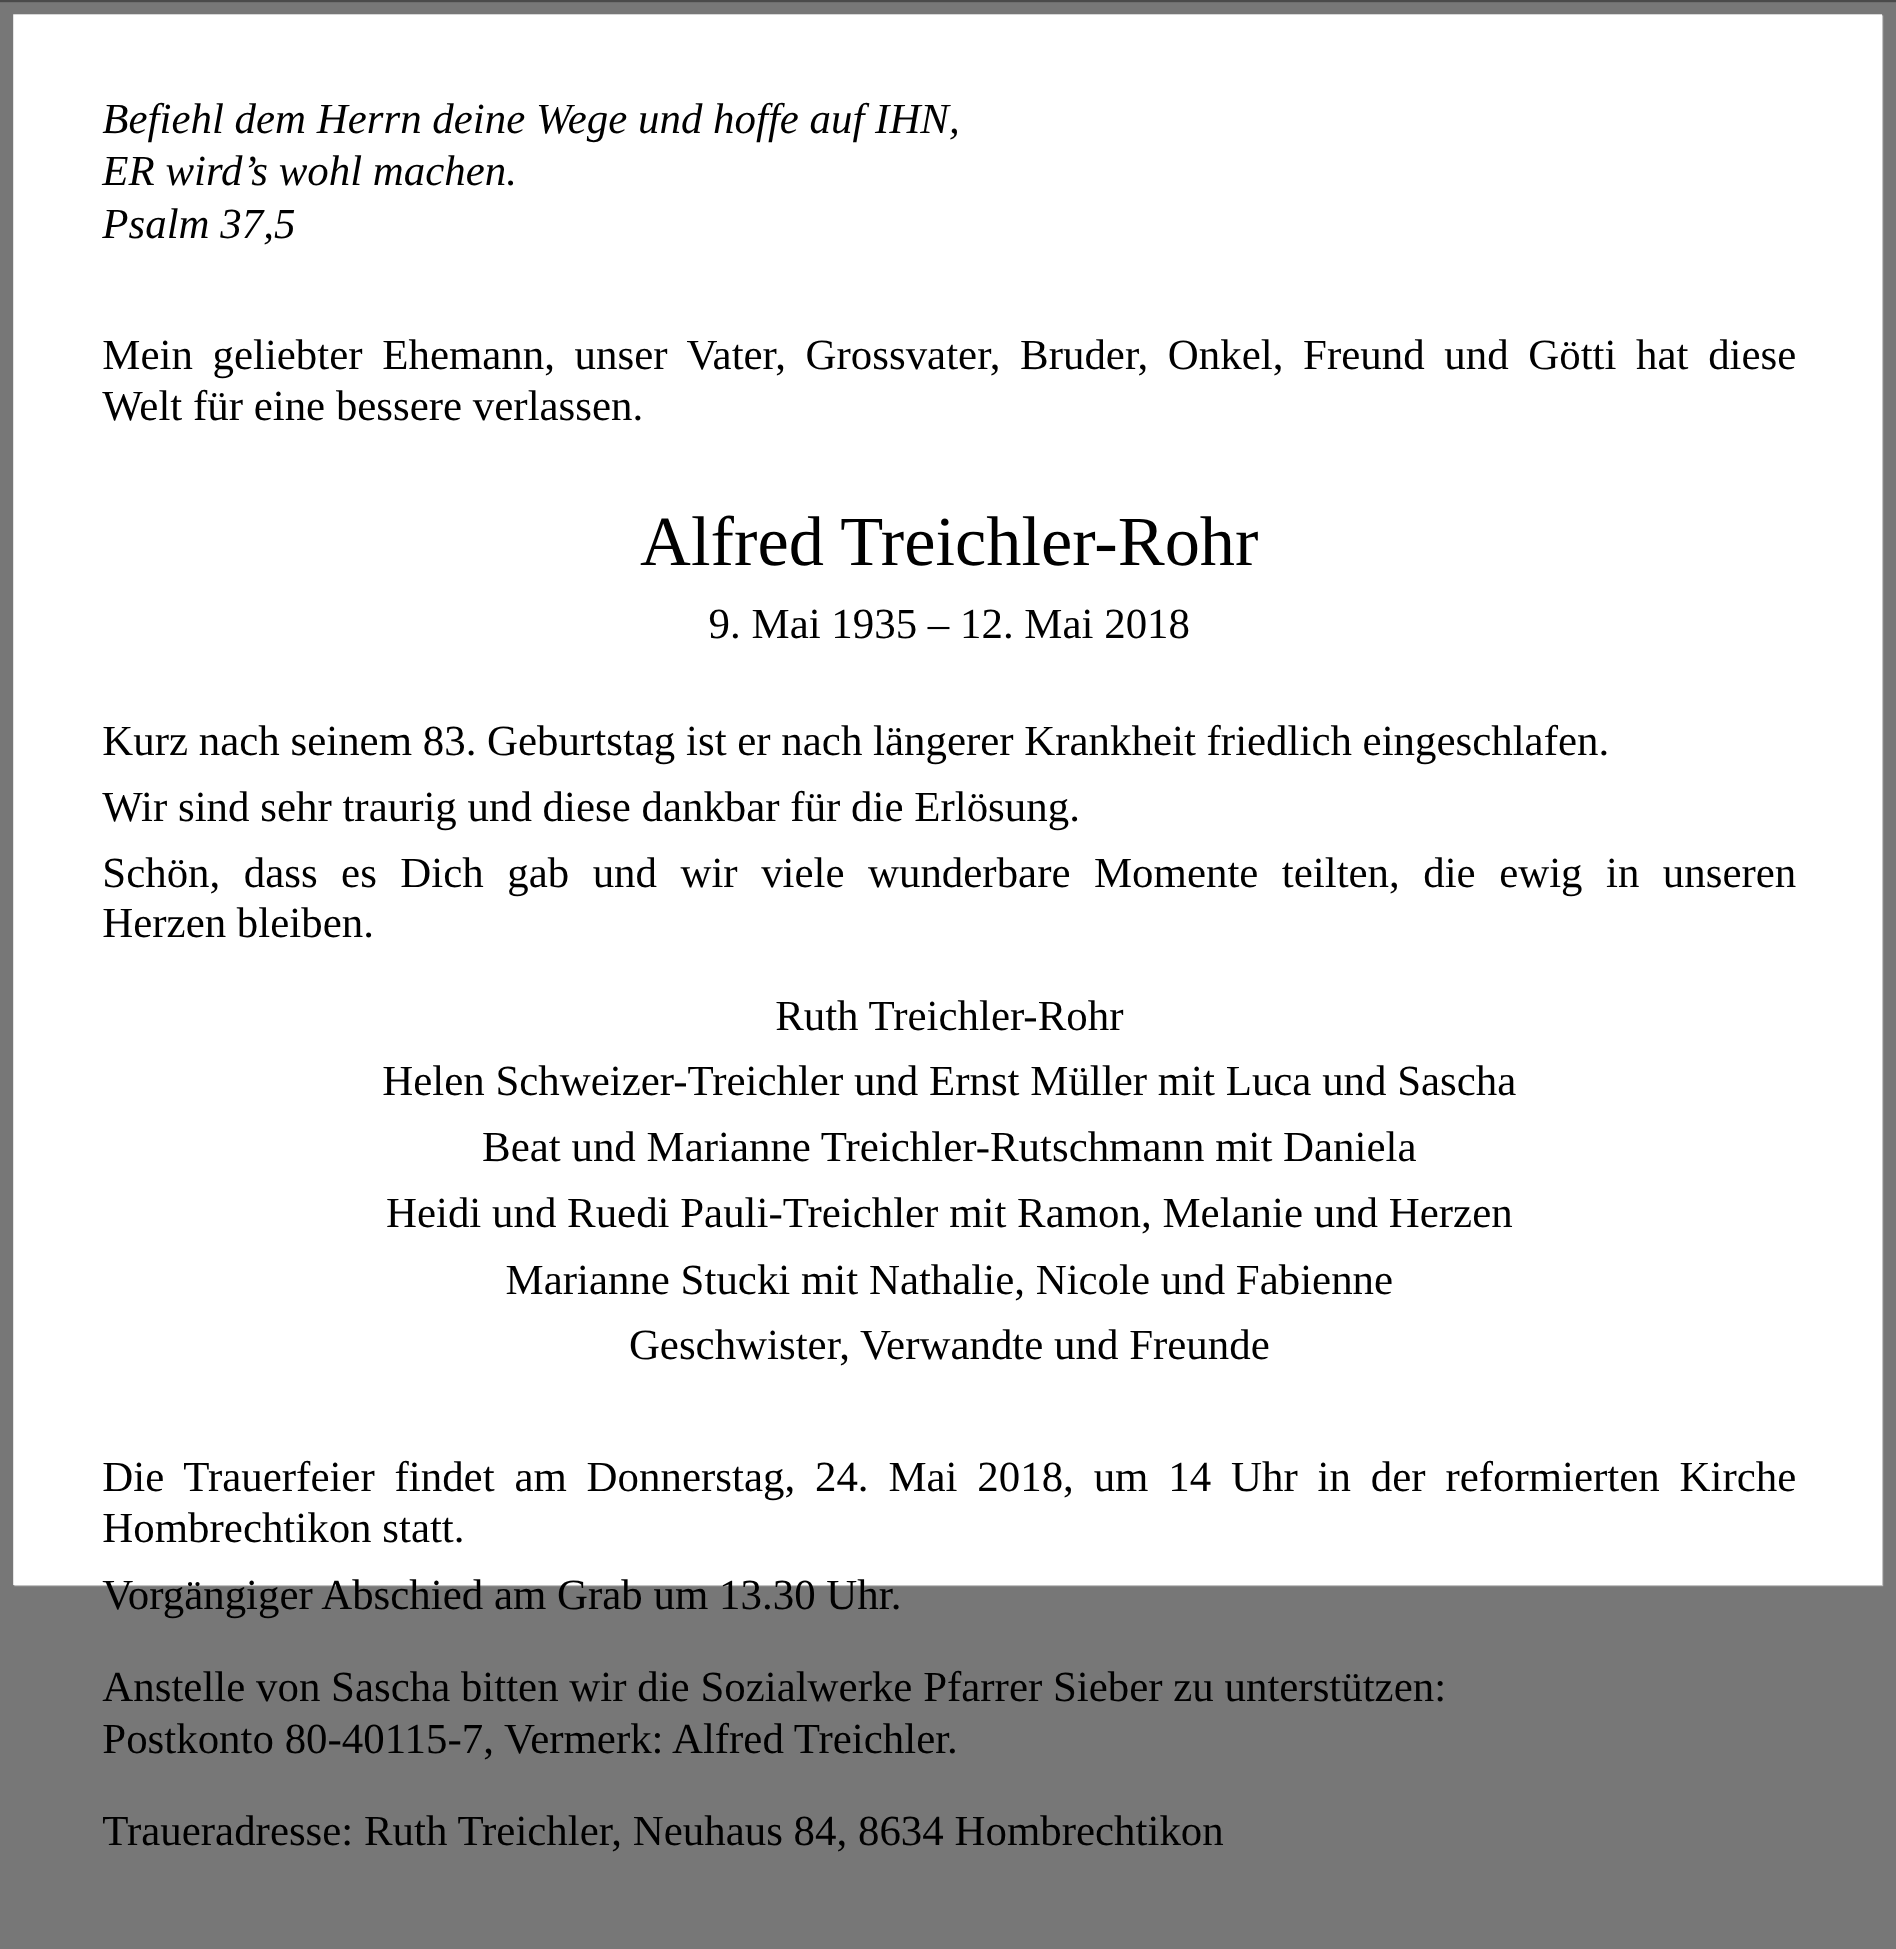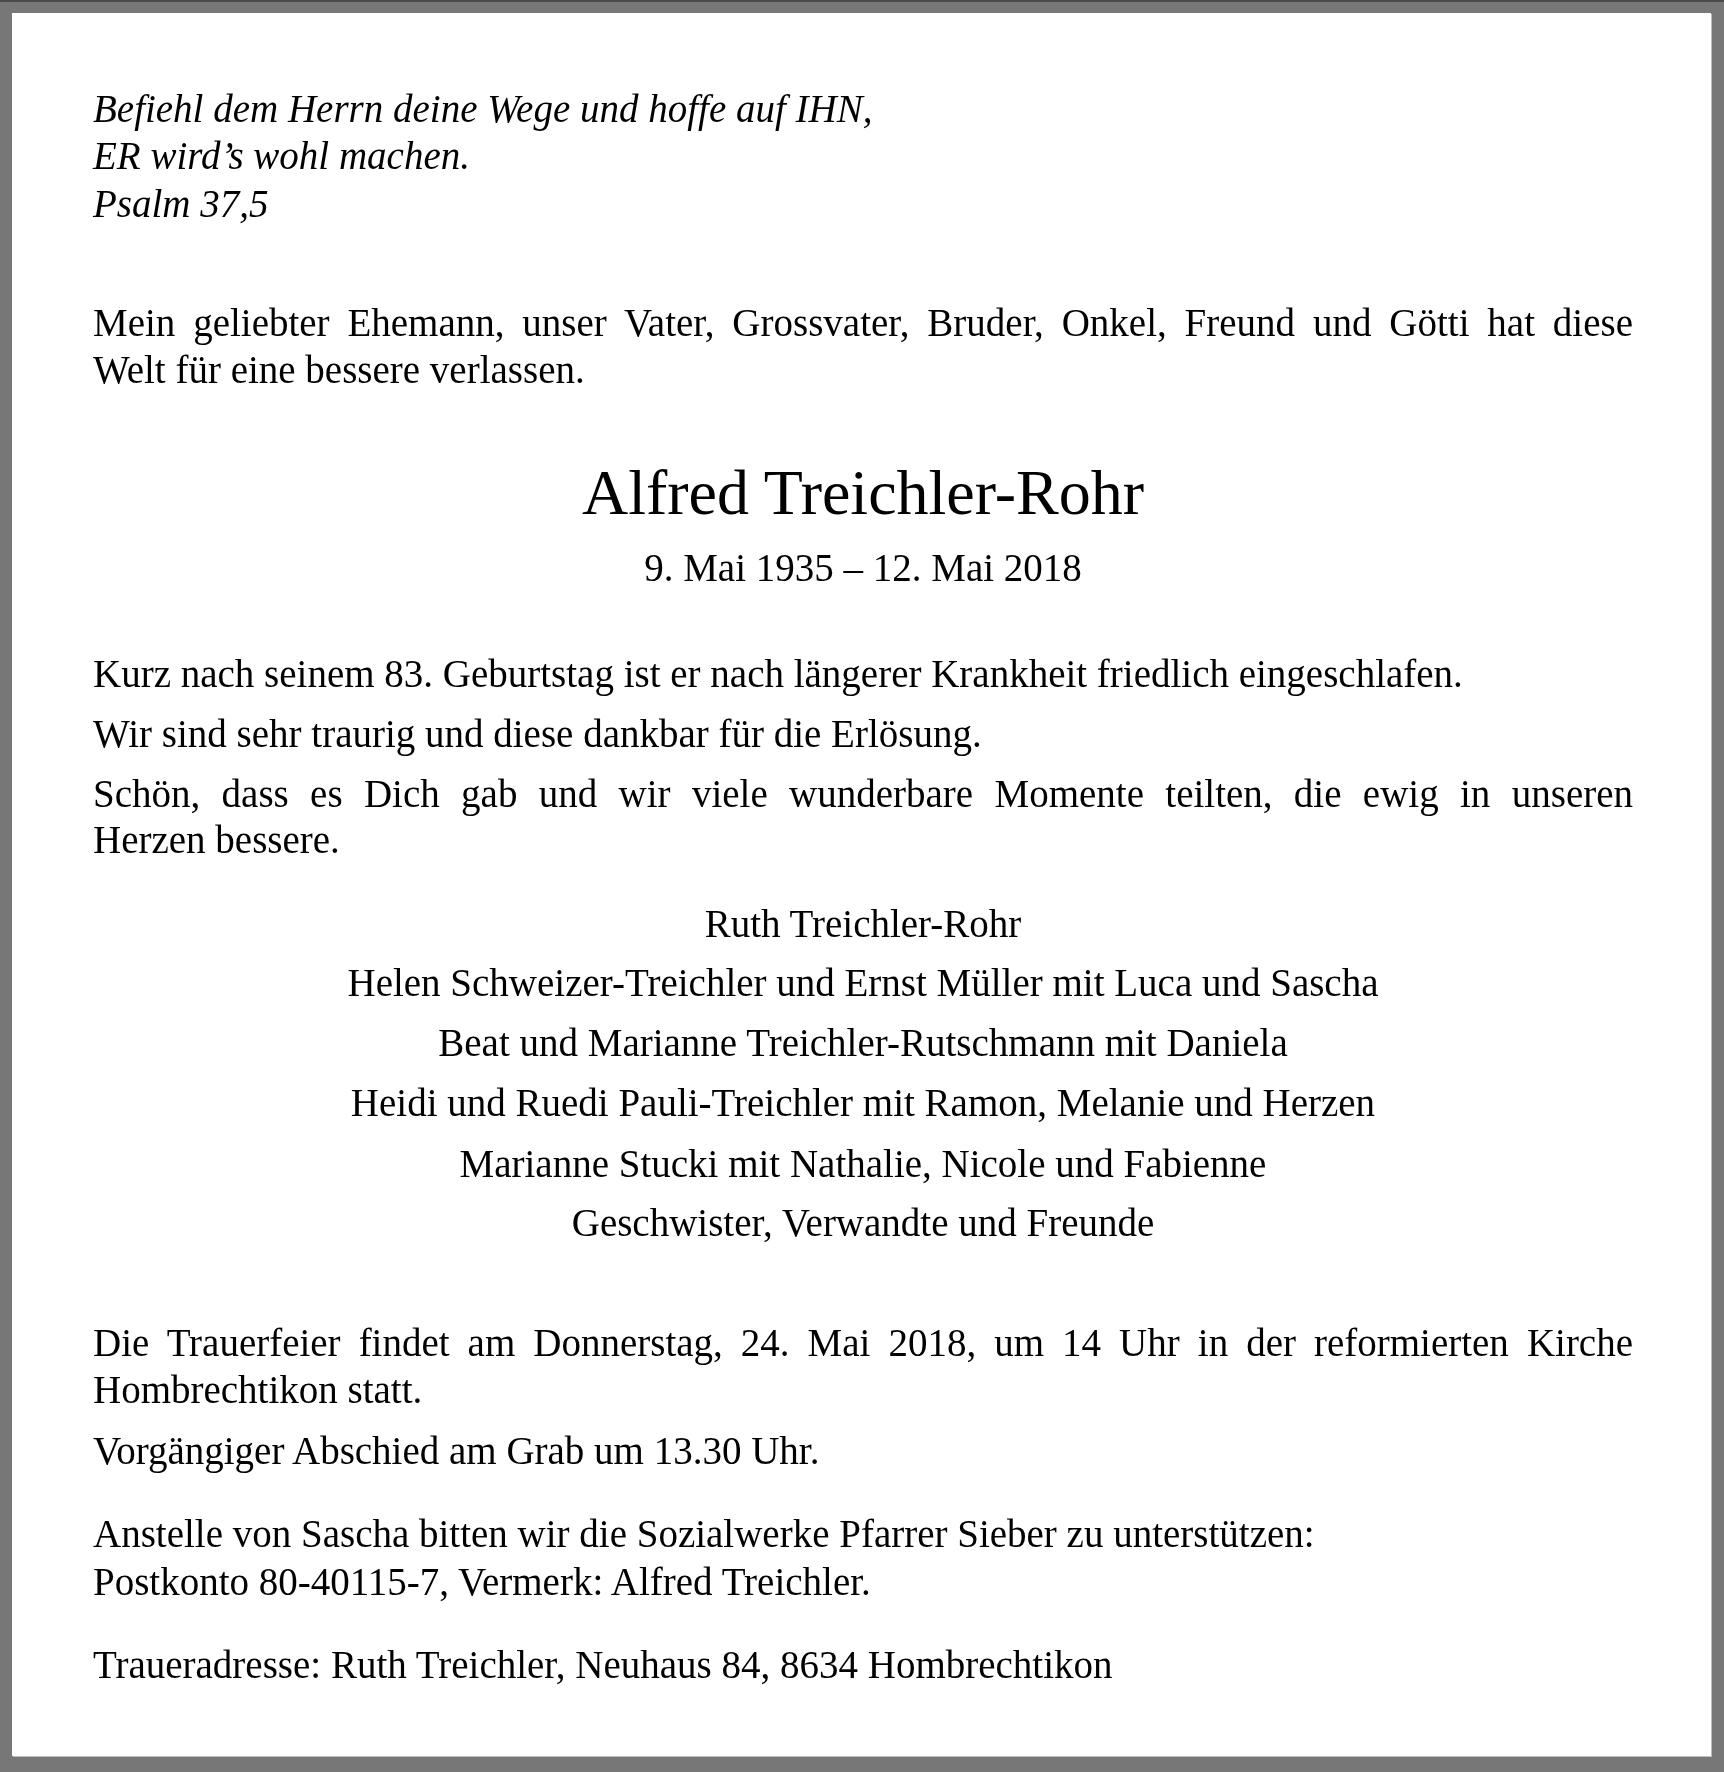--- a/index.html
+++ b/index.html
@@ -8,21 +8,21 @@
     background: #777777;
     position: relative;
     overflow: hidden;
     font-family: "Liberation Serif", "DejaVu Serif", serif;
     color: #000;
   }
   .frame-top { position: absolute; left: 0; top: 0; width: 1724px; height: 2px; background: #4a4a4a; }
   .page {
     position: absolute;
     left: 12px; top: 13px;
-    width: 1699px; height: 1743px;
+    width: 1699px; height: 1428px;
     background: #ffffff;
     box-shadow: 1px 1px 0 #bdbdbd;
   }
   .ln {
     position: absolute;
     left: 81px;
     width: 1540px;
     font-size: 39px;
     line-height: 39px;
     height: 39px;
@@ -56,21 +56,21 @@
     <div class="ln" style="top:337px">Welt für eine bessere verlassen.</div>
   </div>
 
   <div class="name" style="top:437px">Alfred Treichler-Rohr</div>
   <div class="ln c" style="top:535px">9. Mai 1935 – 12. Mai 2018</div>
 
   <div>
     <div class="ln" style="top:641px">Kurz nach seinem 83. Geburtstag ist er nach längerer Krankheit friedlich eingeschlafen.</div>
     <div class="ln" style="top:701px">Wir sind sehr traurig und diese dankbar für die Erlösung.</div>
     <div class="ln jf" style="top:761px">Schön, dass es Dich gab und wir viele wunderbare Momente teilten, die ewig in unseren</div>
-    <div class="ln" style="top:807px">Herzen bessere.</div>
+    <div class="ln" style="top:807px">Herzen bleiben.</div>
   </div>
 
   <div>
     <div class="ln c" style="top:891px">Ruth Treichler-Rohr</div>
     <div class="ln c" style="top:950px">Helen Schweizer-Treichler und Ernst Müller mit Luca und Sascha</div>
     <div class="ln c" style="top:1010px">Beat und Marianne Treichler-Rutschmann mit Daniela</div>
     <div class="ln c" style="top:1070px">Heidi und Ruedi Pauli-Treichler mit Ramon, Melanie und Herzen</div>
     <div class="ln c" style="top:1131px">Marianne Stucki mit Nathalie, Nicole und Fabienne</div>
     <div class="ln c" style="top:1190px">Geschwister, Verwandte und Freunde</div>
   </div>

